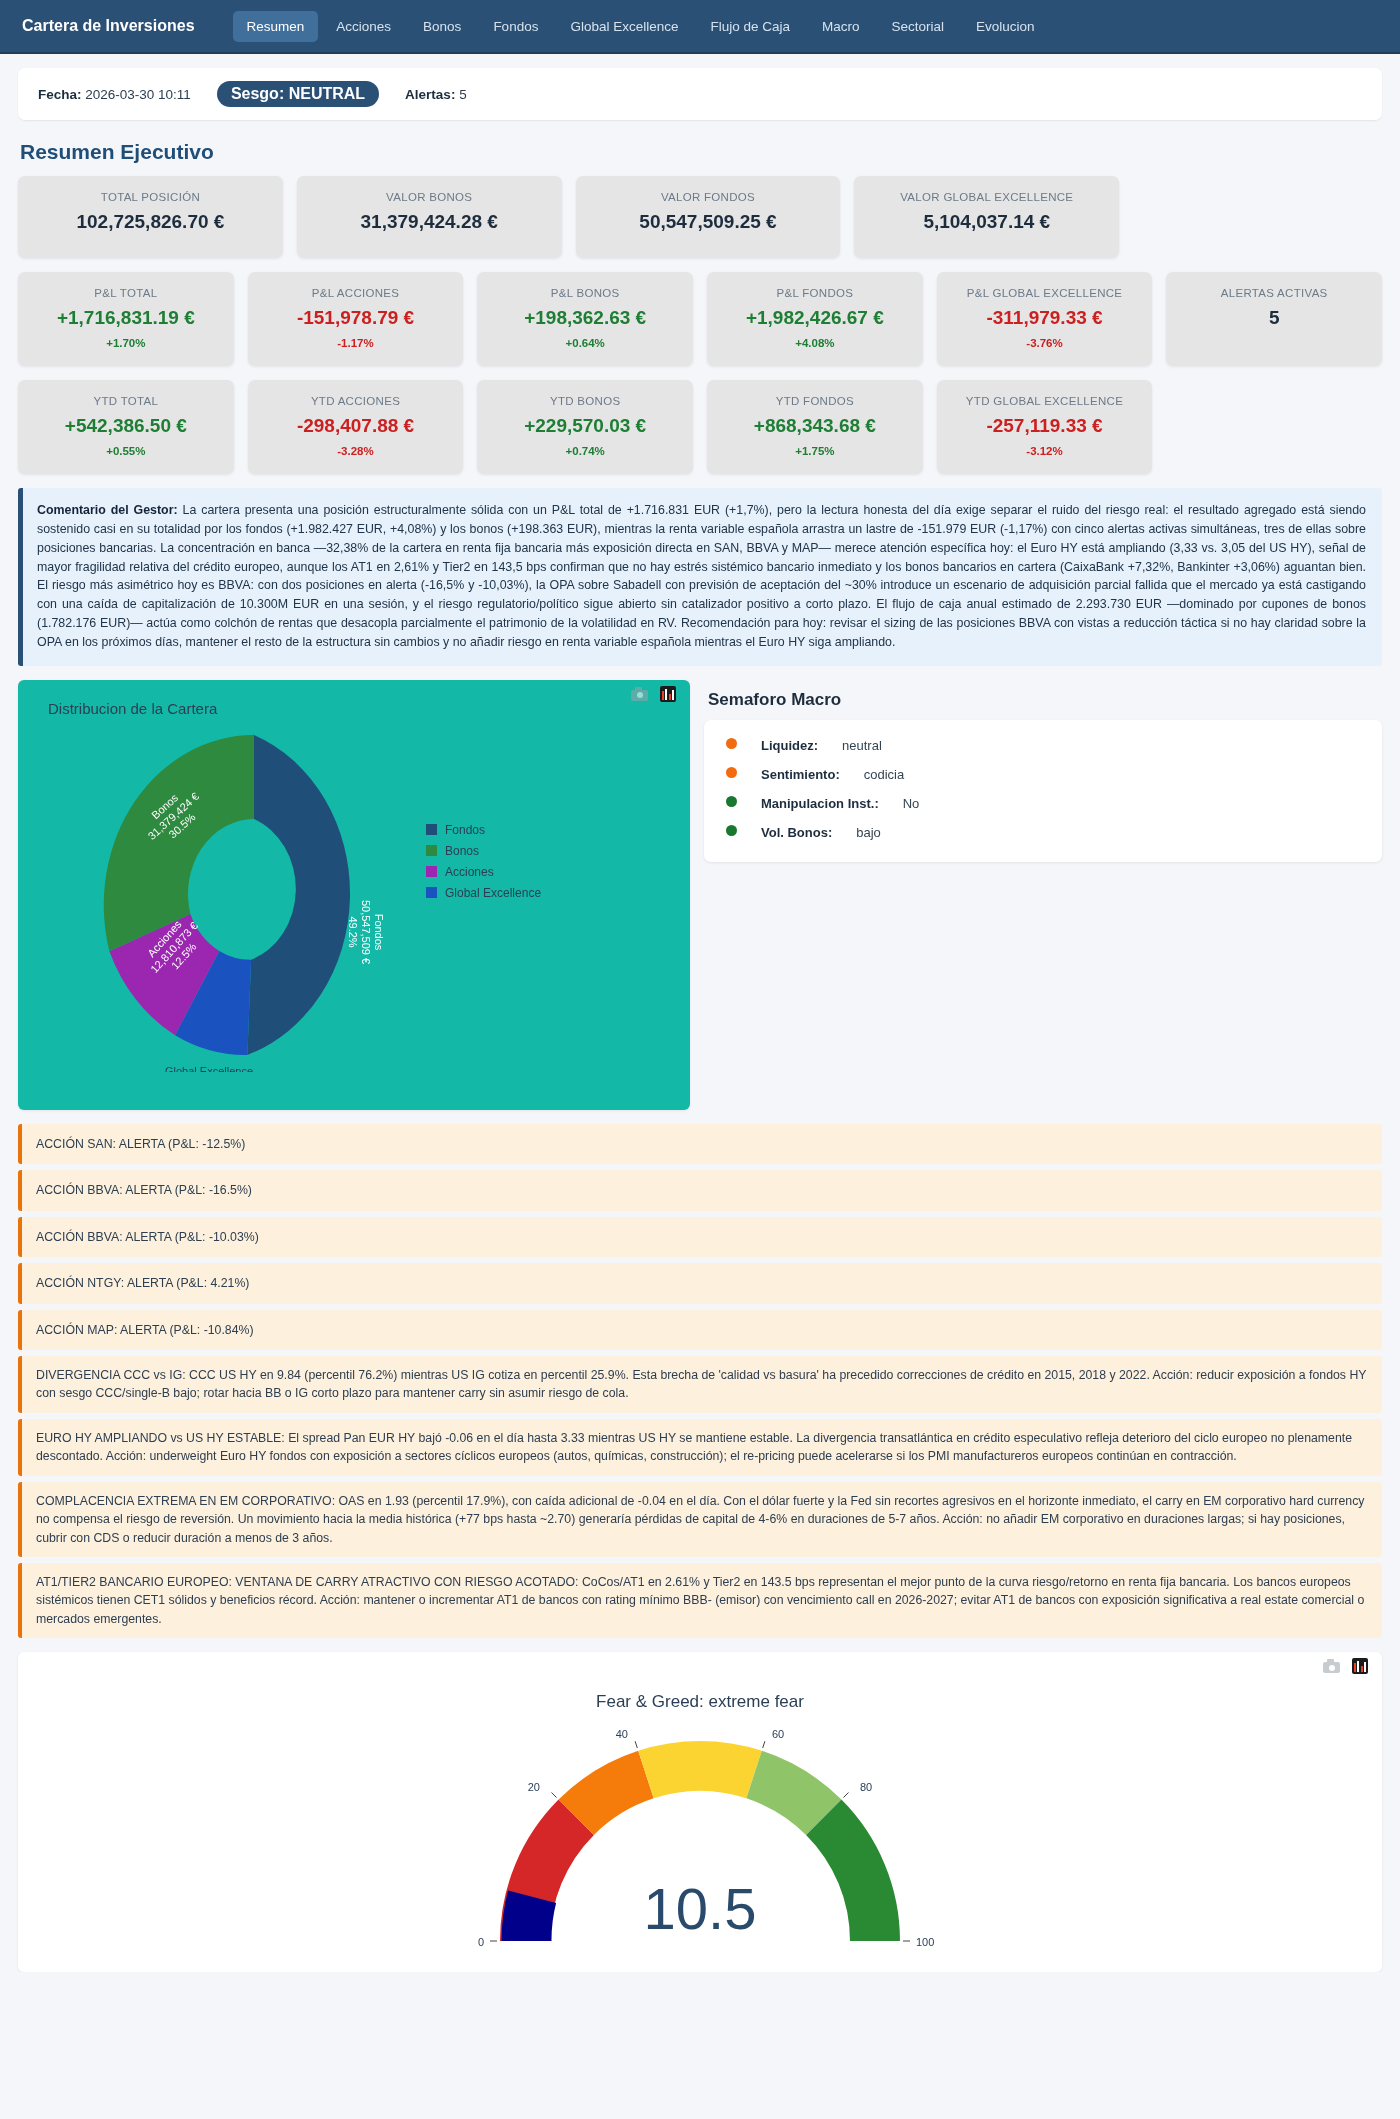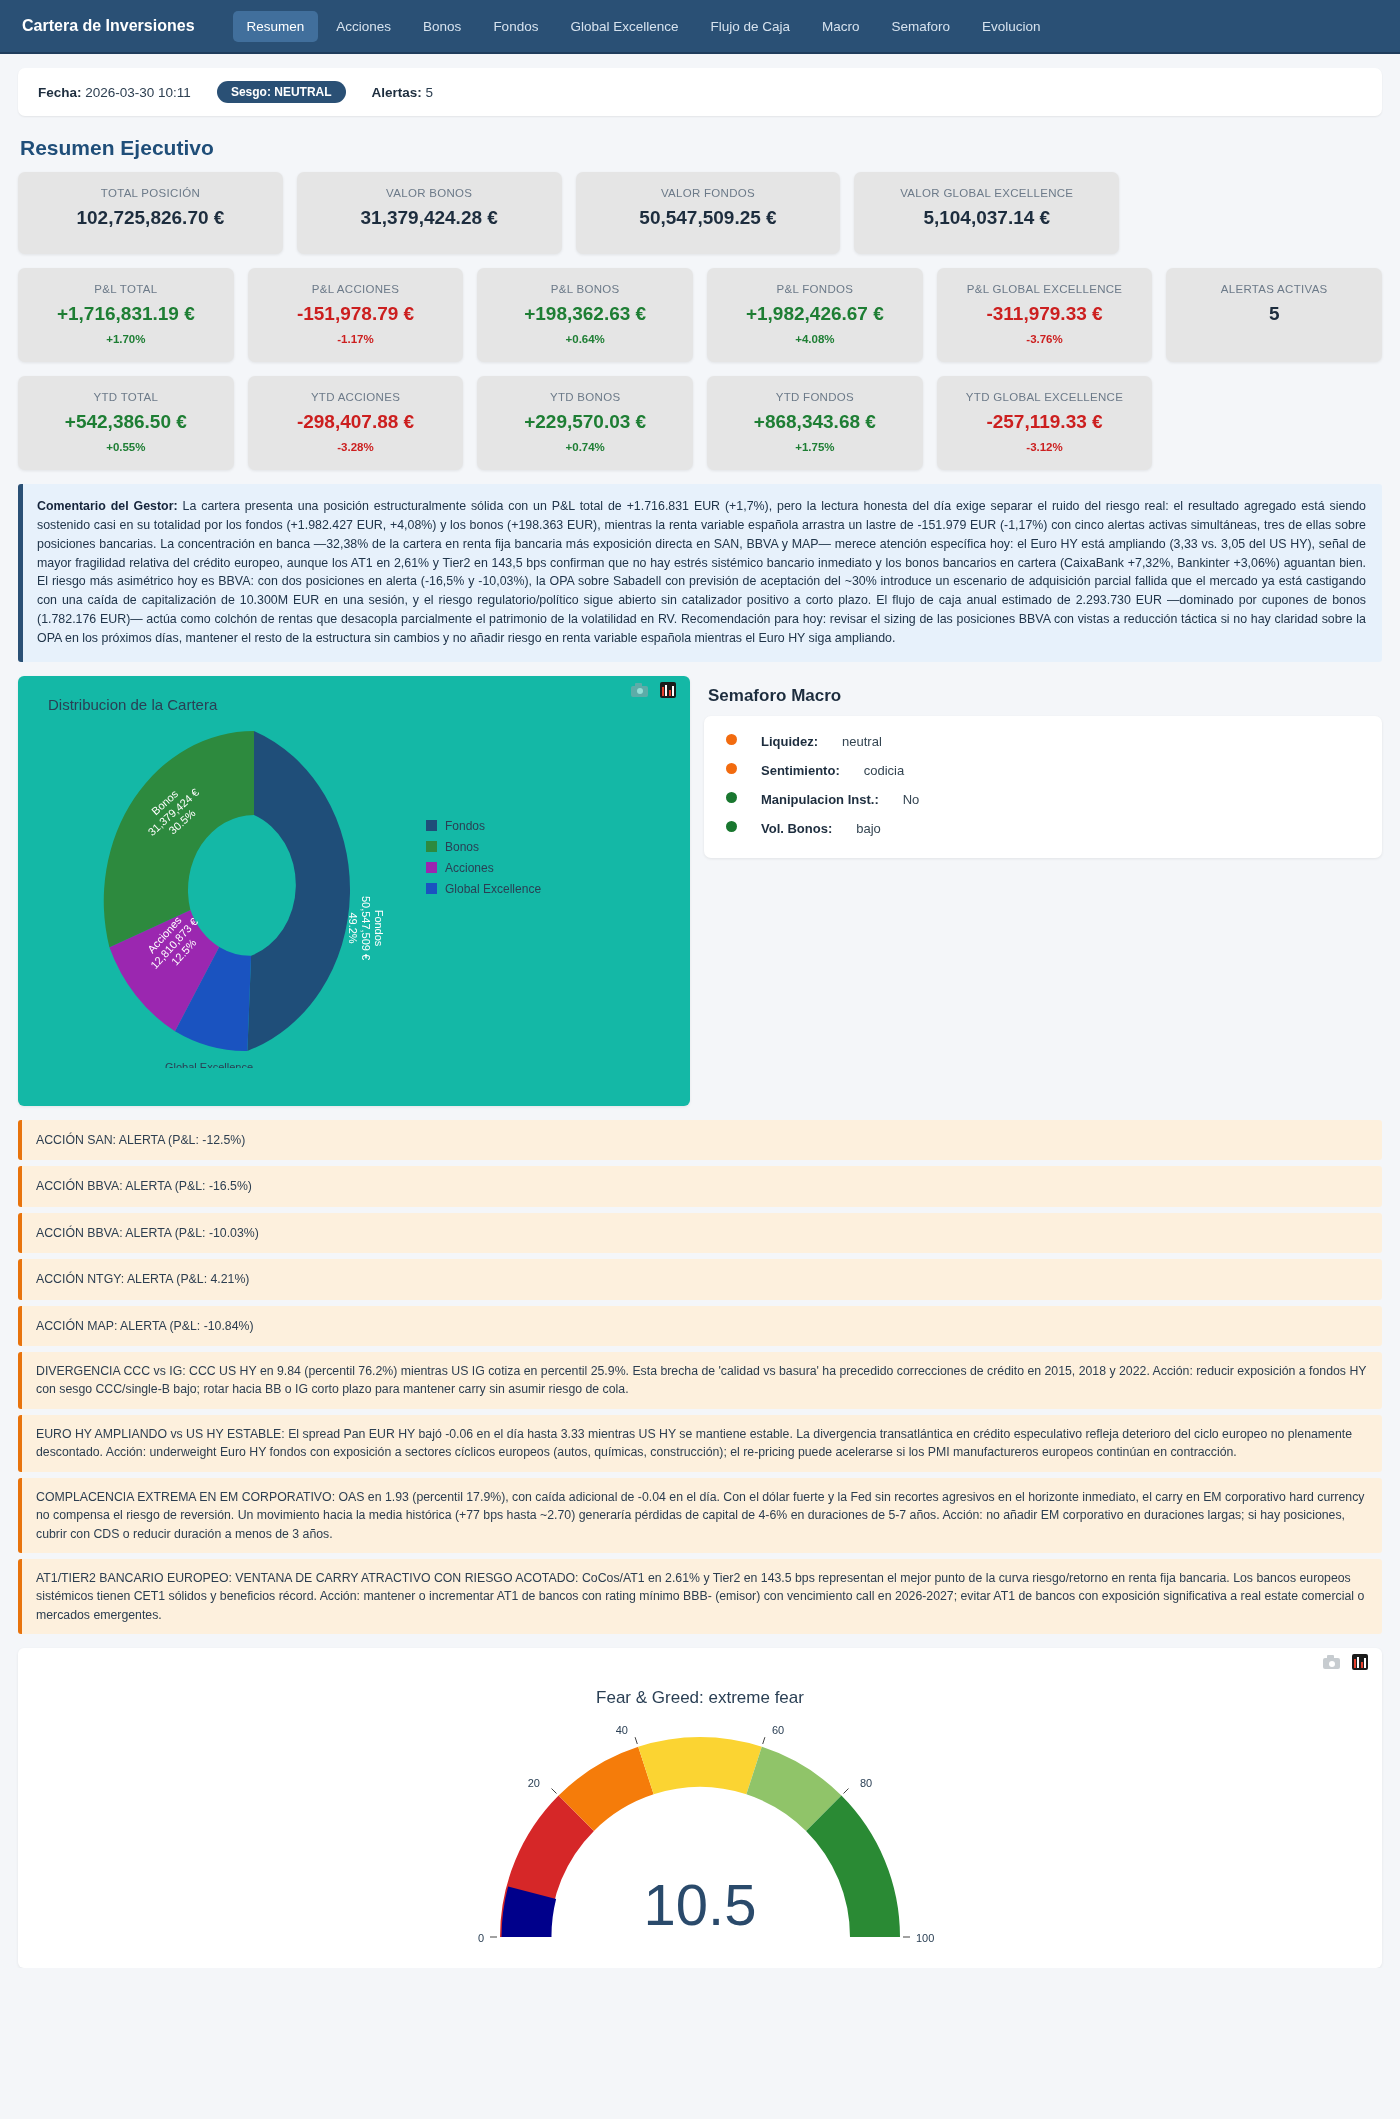--- a/index.html
+++ b/index.html
@@ -57,21 +57,21 @@
     box-shadow: 0 1px 2px rgba(0,0,0,0.07);
     font-size: 13.5px;
     margin-bottom: 20px;
   }
   .infobar b { color: #1d2d3e; }
   .badge-neutral {
     background: #2a5075;
     color: #fff;
     border-radius: 20px;
     padding: 4px 14px;
-    font-size: 12px;
+    font-size: 16px;
     font-weight: bold;
     white-space: nowrap;
   }
 
   h2.section-title {
     color: #1f4e79;
     font-size: 21px;
     margin: 4px 0 12px 2px;
     font-weight: bold;
   }
@@ -251,21 +251,21 @@
 <div class="navbar">
   <div class="brand">Cartera de Inversiones</div>
   <div class="nav-items">
     <div class="nav-item active">Resumen</div>
     <div class="nav-item">Acciones</div>
     <div class="nav-item">Bonos</div>
     <div class="nav-item">Fondos</div>
     <div class="nav-item">Global Excellence</div>
     <div class="nav-item">Flujo de Caja</div>
     <div class="nav-item">Macro</div>
-    <div class="nav-item">Semaforo</div>
+    <div class="nav-item">Sectorial</div>
     <div class="nav-item">Evolucion</div>
   </div>
 </div>
 
 <div class="page">
 
   <div class="infobar">
     <div>
       <b>Fecha:</b>
       <span>2026-03-30 10:11</span>

